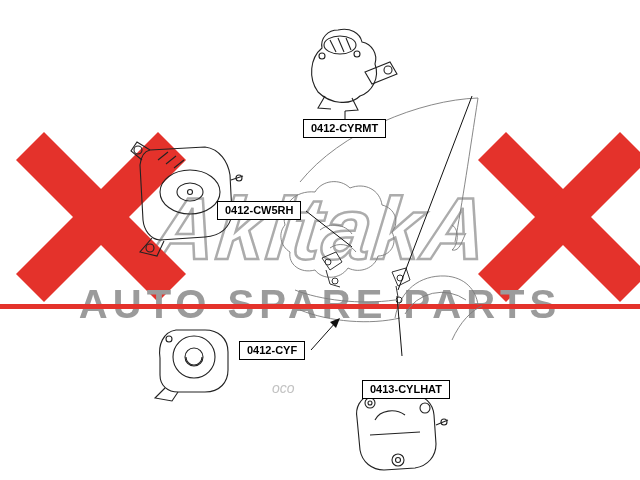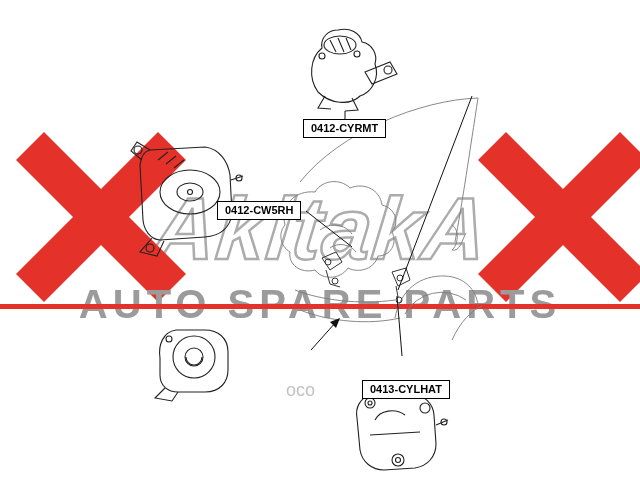--- a/index.html
+++ b/index.html
@@ -20,21 +20,21 @@
     white-space:nowrap;z-index:2;
   }
   .wm-redline{
     position:absolute;left:0;top:304px;width:640px;height:5px;
     background:#e4322b;z-index:3;
   }
   .wm-x{position:absolute;width:170px;height:170px;top:132px;z-index:2;}
   .wm-x.left{left:16px;}
   .wm-x.right{left:478px;}
   .wm-fragment{
-    position:absolute;left:286px;top:380px;font-size:18px;
+    position:absolute;left:272px;top:380px;font-size:14px;font-style:italic;
     color:#c2c2c2;z-index:4;
   }
   
   .draw-layer{position:absolute;inset:0;z-index:5;}
   
   .part-label{
     position:absolute;z-index:6;background:#ffffff;border:1px solid #000000;
     color:#000000;font-size:11px;font-weight:bold;line-height:13px;
     padding:2px 7px;white-space:nowrap;
   }
@@ -144,15 +144,16 @@
       <path d="M306,211 L352,247"></path>
       <path d="M472,96 L398,290"></path>
       <path d="M402,356 L397,296"></path>
       <path d="M311,350 L336,322"></path>
       <polygon points="340,318 330,322 336,328" fill="#111111" stroke="none"></polygon>
     </g>
   </svg>
 
   <div class="part-label pl-cyrmt">0412-CYRMT</div>
   <div class="part-label pl-cw5rh">0412-CW5RH</div>
+  <div class="part-label pl-cyf">0412-CYF</div>
   <div class="part-label pl-cylhat">0413-CYLHAT</div>
 
 </div>
 
 </body></html>

